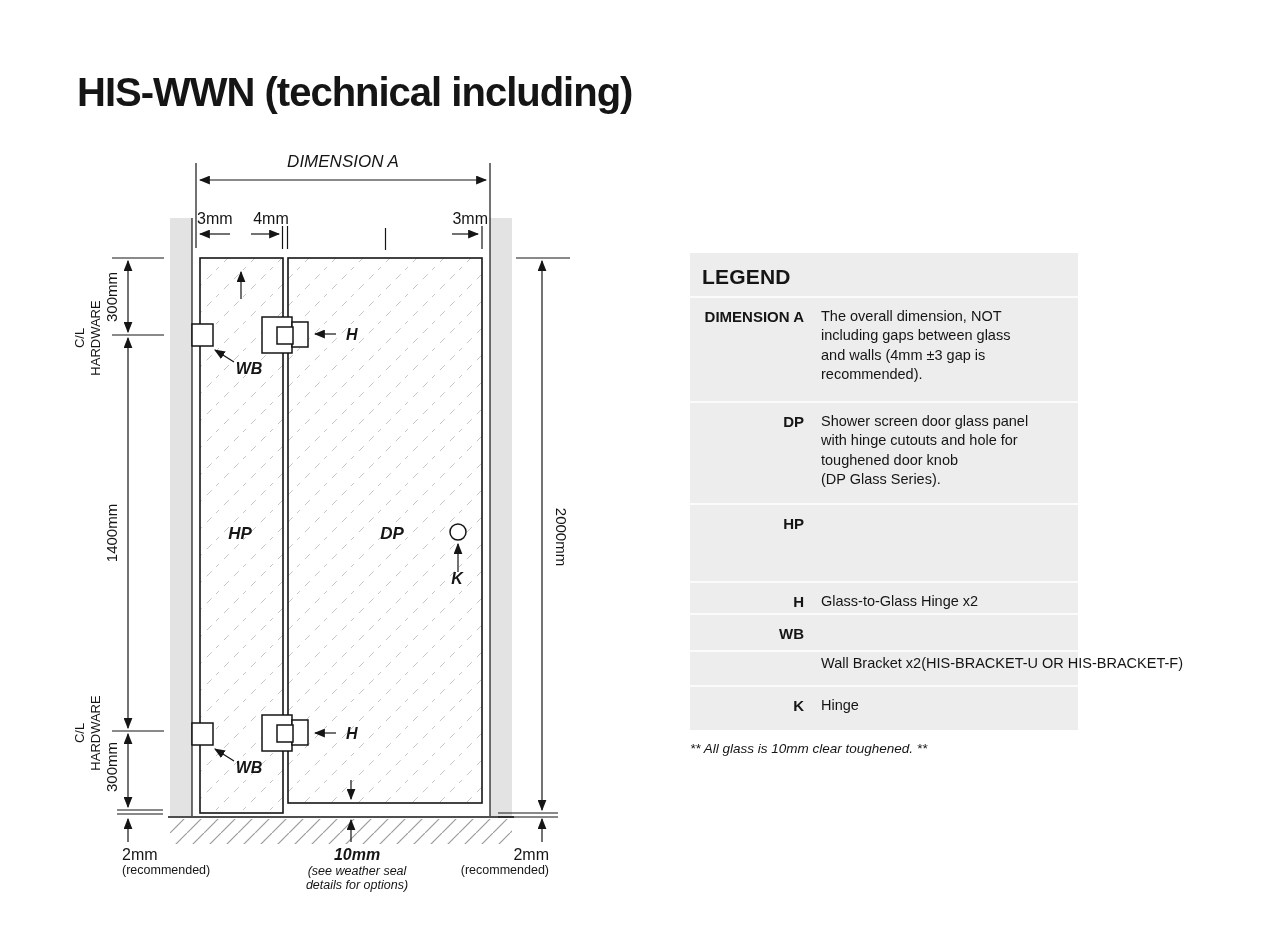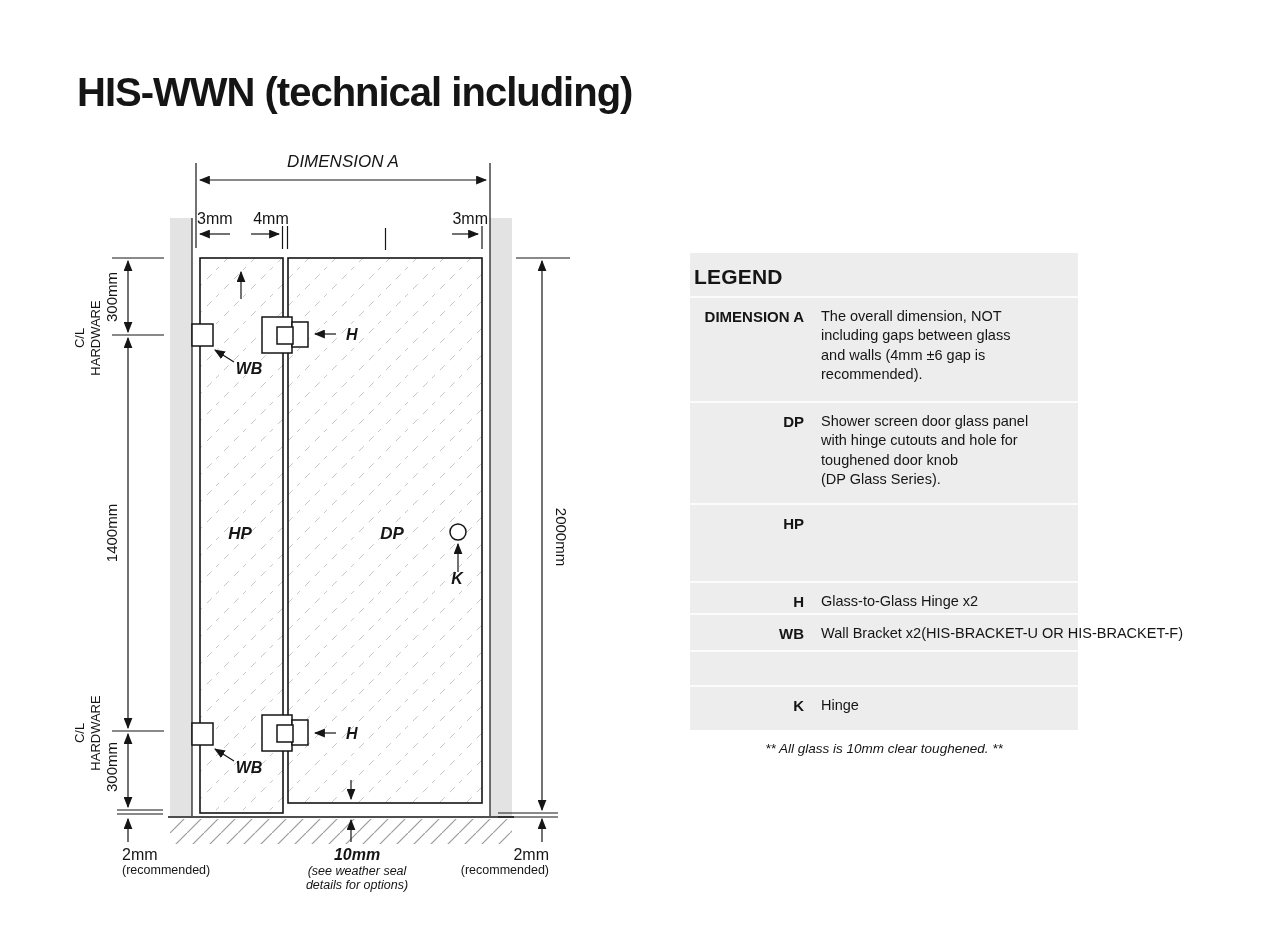--- a/index.html
+++ b/index.html
@@ -14,30 +14,30 @@
   .draw-svg text{fill:#151515;font-family:"Liberation Sans", sans-serif;}
   .t17{font-size:17px}.t16{font-size:16px}.t15{font-size:15px}.t13{font-size:13px}.t125{font-size:12.5px}
   .ital{font-style:italic}.bold{font-weight:bold}
   .ln{stroke:#151515;stroke-width:1.2;fill:none}
   .ln2{stroke:#151515;stroke-width:1.7;fill:none}
   .shape{fill:#ffffff;stroke:#151515;stroke-width:1.5}
 
   
   .legend{position:absolute;left:690px;top:253px;width:388px;height:477px;
           background:#ededed;box-sizing:border-box;}
-  .legend-head{height:43px;box-sizing:border-box;padding:12px 0 0 4px;
+  .legend-head{height:43px;box-sizing:border-box;padding:12px 0 0 12px;
                font-size:21px;font-weight:bold;letter-spacing:0.2px;}
   .lrow{display:flex;box-sizing:border-box;border-top:2px solid #fbfbfb;padding-top:9px;}
   .lterm{width:131px;padding-right:17px;box-sizing:border-box;text-align:right;
          font-weight:bold;font-size:15px;line-height:19px;flex:none;}
   .ldesc{font-size:14.5px;line-height:19.4px;white-space:pre-line;}
-  .ldesc.nowrap{white-space:nowrap;}
+  .ldesc.nowrap{white-space:nowrap;margin-top:30px;}
   .r1{height:105px}.r2{height:102px}.r3{height:78px}.r4{height:32px}
   .r5{height:37px}.r6{height:35px}.r7{height:45px}
-  .legend-footnote{position:absolute;left:690px;top:741px;width:388px;text-align:center;
+  .legend-footnote{position:absolute;left:690px;top:741px;width:388px;text-align:left;
                    font-style:italic;font-size:13.5px;}
 </style>
 </head>
 <body>
 
 <div class="page-title">HIS-WWN (technical including)</div>
 
 <svg class="draw-svg" width="1285" height="944" viewBox="0 0 1285 944" xmlns="http://www.w3.org/2000/svg">
   <defs>
     <marker id="ah" viewBox="0 0 10 8" refX="9" refY="4" markerWidth="11" markerHeight="9" orient="auto-start-reverse" markerUnits="userSpaceOnUse">
@@ -156,21 +156,21 @@
   </g>
 </svg>
 
 <div class="legend">
   <div class="legend-head">LEGEND</div>
 
   <div class="lrow r1">
     <div class="lterm">DIMENSION A</div>
     <div class="ldesc">The overall dimension, NOT
 including gaps between glass
-and walls (4mm ±6 gap is
+and walls (4mm ±3 gap is
 recommended).</div>
   </div>
   <div class="lrow r2">
     <div class="lterm">DP</div>
     <div class="ldesc">Shower screen door glass panel
 with hinge cutouts and hole for
 toughened door knob
 (DP Glass Series).</div>
   </div>
   <div class="lrow r3">

